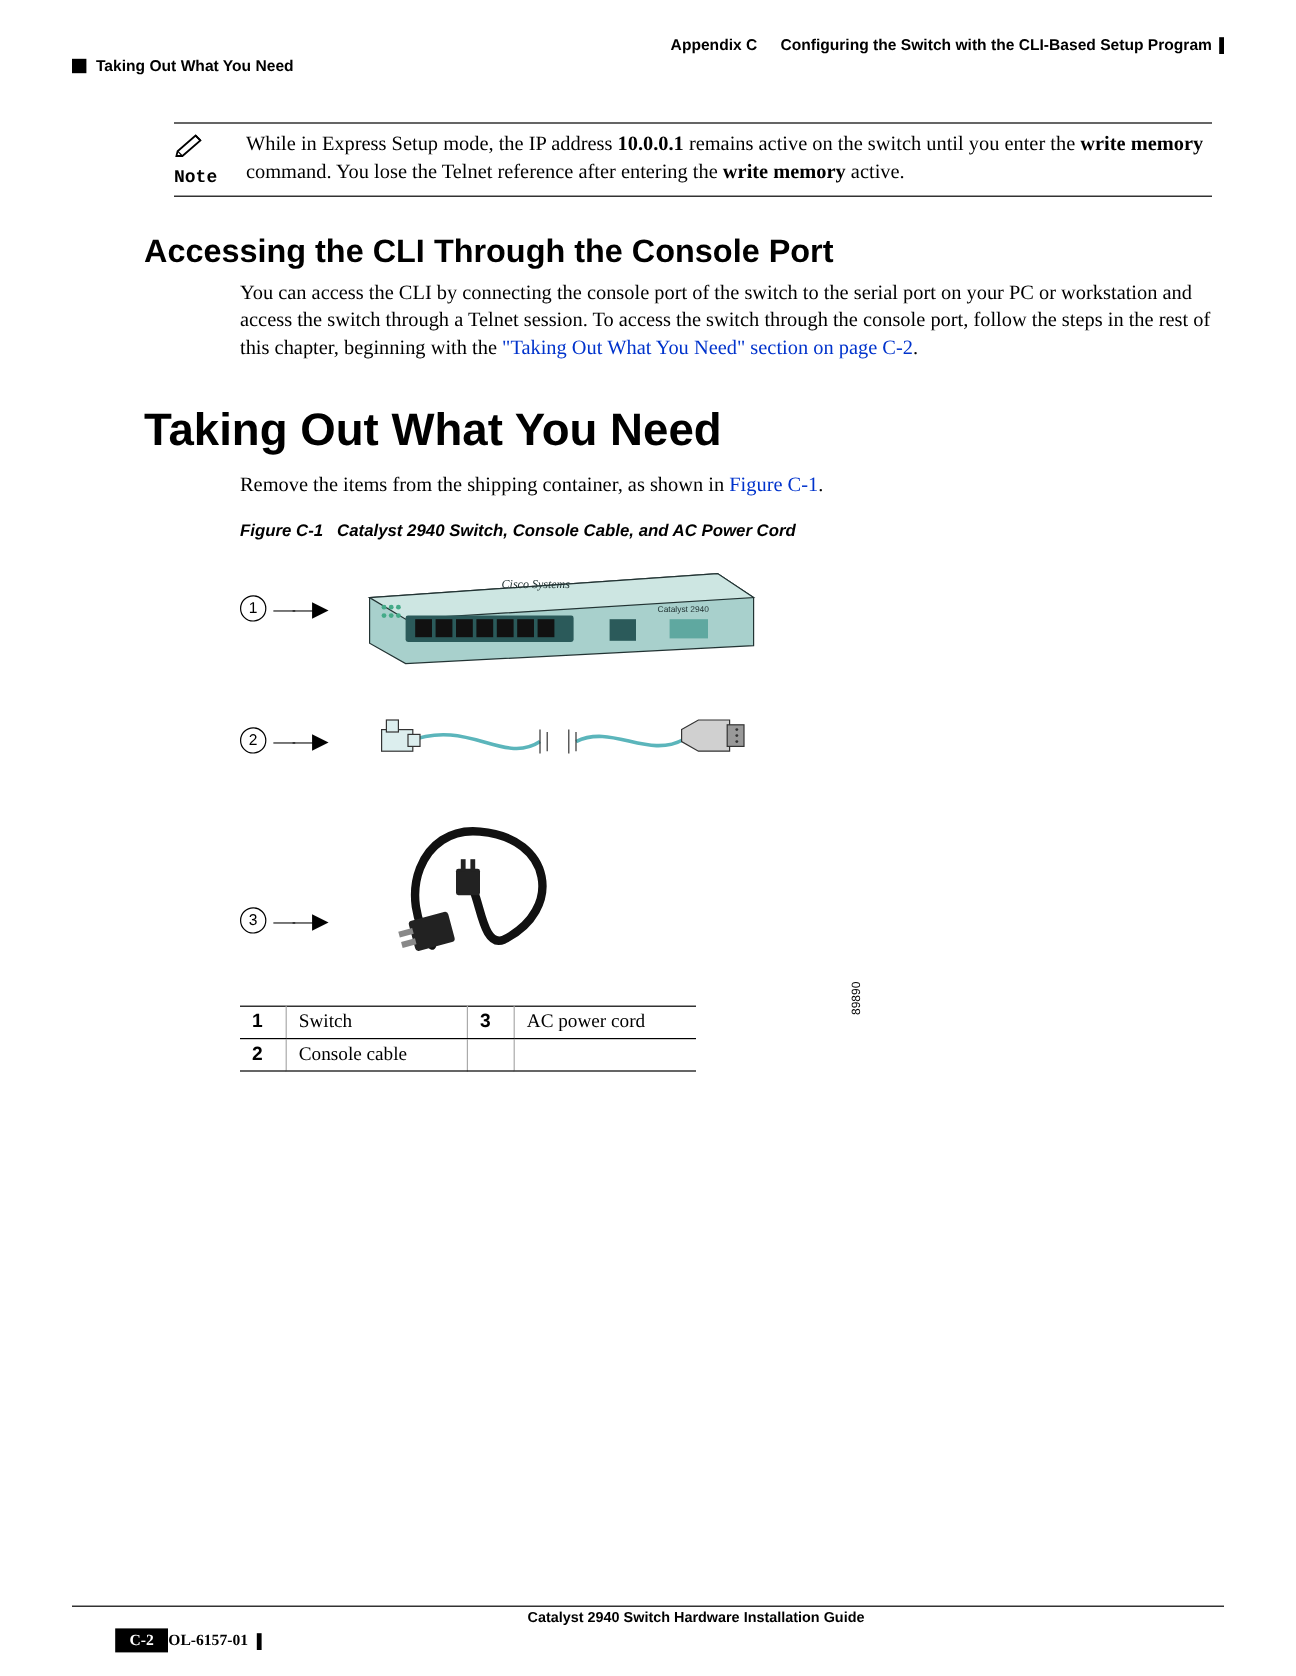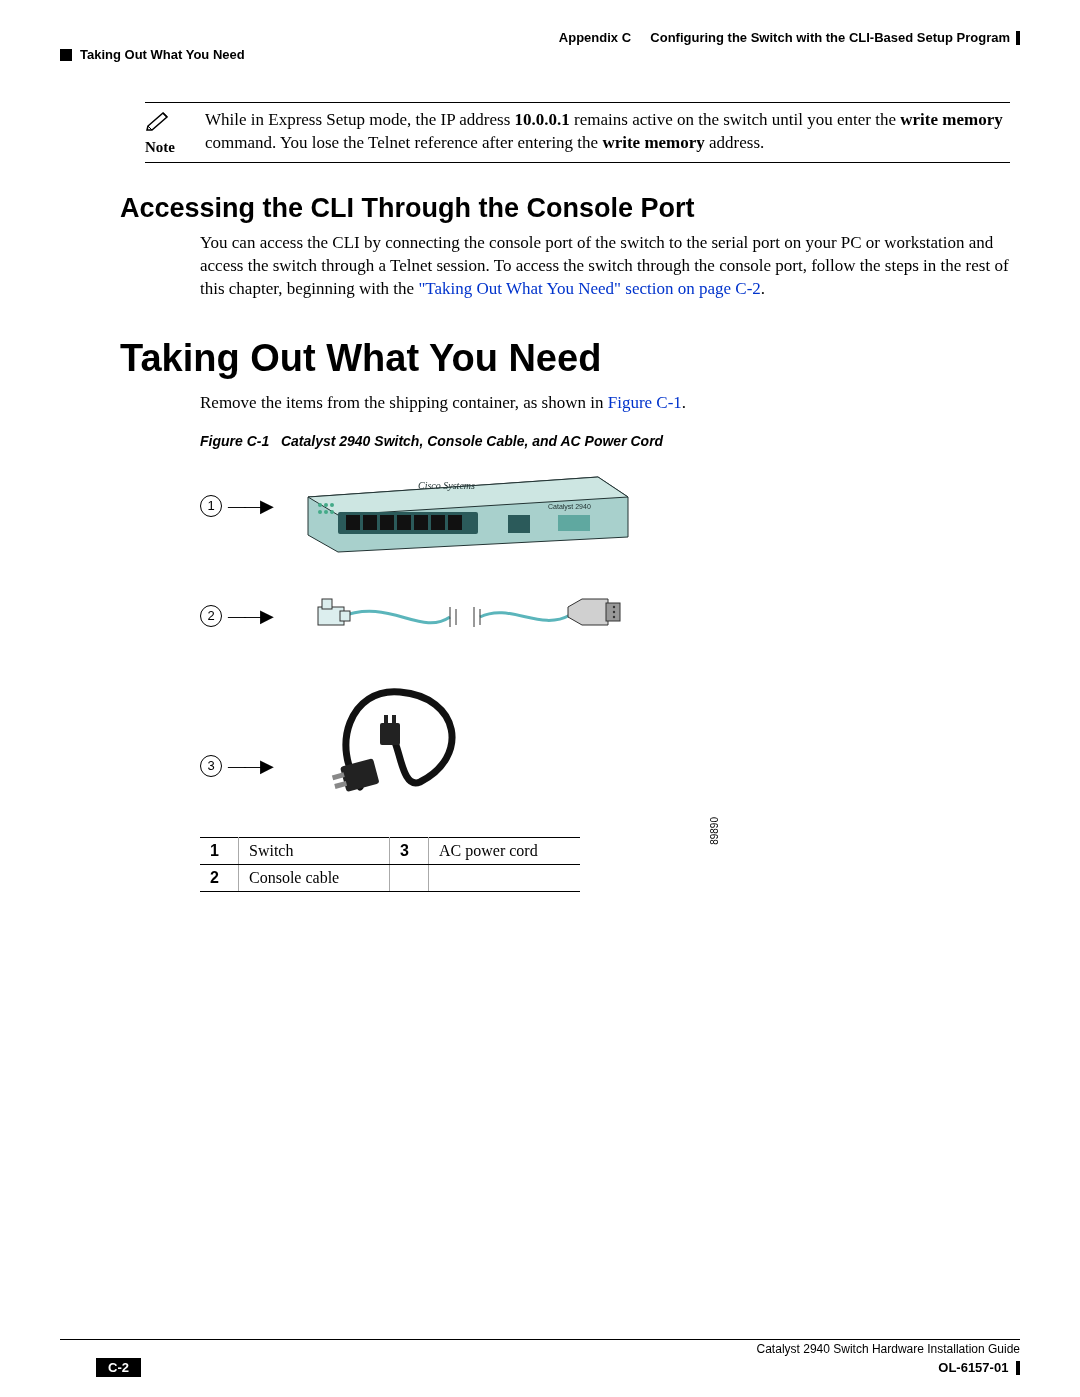--- a/index.html
+++ b/index.html
@@ -60,21 +60,21 @@
     margin: 0 10px 18px 85px;
     border-top: 1px solid #000;
     border-bottom: 1px solid #000;
     padding: 6px 0;
     display: flex;
     gap: 14px;
   }
   .note-icon-col {
     width: 46px;
     text-align: left;
-    font-family: Liberation Serif, serif;
+    font-family: Liberation Mono, monospace;
     font-weight: bold;
     font-size: 15px;
   }
   .note-text {
     font-size: 17px;
     line-height: 1.35;
     flex: 1;
   }
   h2.section {
     font-family: Arial, Helvetica, sans-serif;
@@ -164,36 +164,36 @@
     width: 130px;
   }
   .footer {
     position: absolute;
     bottom: 20px;
     left: 60px; right: 60px;
   }
   .footer-line {
     border-top: 1px solid #000;
     display: flex;
-    justify-content: flex-end;
+    justify-content: center;
     align-items: center;
     font-family: Arial, Helvetica, sans-serif;
     font-size: 12px;
-    font-weight: normal;
+    font-weight: bold;
   }
   .footer-guide {
     padding-left: 80px;
     padding-top: 2px;
   }
   .footer-row2 {
     display: flex;
-    justify-content: space-between;
+    justify-content: flex-start;
     align-items:center;
     margin-top: 2px;
-    font-family: Liberation Sans, sans-serif;
+    font-family: Liberation Serif, serif;
     font-size: 13px;
     font-weight: bold;
     padding-left: 36px;
   }
   .page-num-box {
     background: #000; color:#fff; padding: 2px 12px;
   }
   .footer-bar {
     width:4px; height:14px; background:#000; display:inline-block; margin-left:4px; vertical-align:middle;
   }
@@ -226,21 +226,21 @@
       <div class="pencil">
         <svg width="28" height="22" viewBox="0 0 28 22">
           <path d="M3 17 L18 4 L22 8 L7 21 L2 21 Z" fill="none" stroke="#000" stroke-width="1.5"></path>
           <path d="M18 4 L22 8" stroke="#000" stroke-width="1.5"></path>
           <path d="M3 17 L7 21" stroke="#000" stroke-width="1"></path>
         </svg>
       </div>
       <div>Note</div>
     </div>
     <div class="note-text">
-      <span>While in Express Setup mode, the IP address </span><span class="bold">10.0.0.1</span><span> remains active on the switch until you enter the </span><span class="bold">write memory</span><span>  command. You lose the Telnet reference after entering the </span><span class="bold">write memory</span><span> address.</span>
+      <span>While in Express Setup mode, the IP address </span><span class="bold">10.0.0.1</span><span> remains active on the switch until you enter the </span><span class="bold">write memory</span><span>  command. You lose the Telnet reference after entering the </span><span class="bold">write memory</span><span> active.</span>
     </div>
   </div>
 
 
   <h2 class="section">Accessing the CLI Through the Console Port</h2>
 
   <div class="body-indent">
     <p>
       <span>You can access the CLI by connecting the console port of the switch to the serial port on your PC or workstation and access the switch through a Telnet session. To access the switch through the console port, follow the steps in the rest of this chapter, beginning with the </span><span class="link">"Taking Out What You Need" section on page C-2</span><span>.</span>
     </p>

